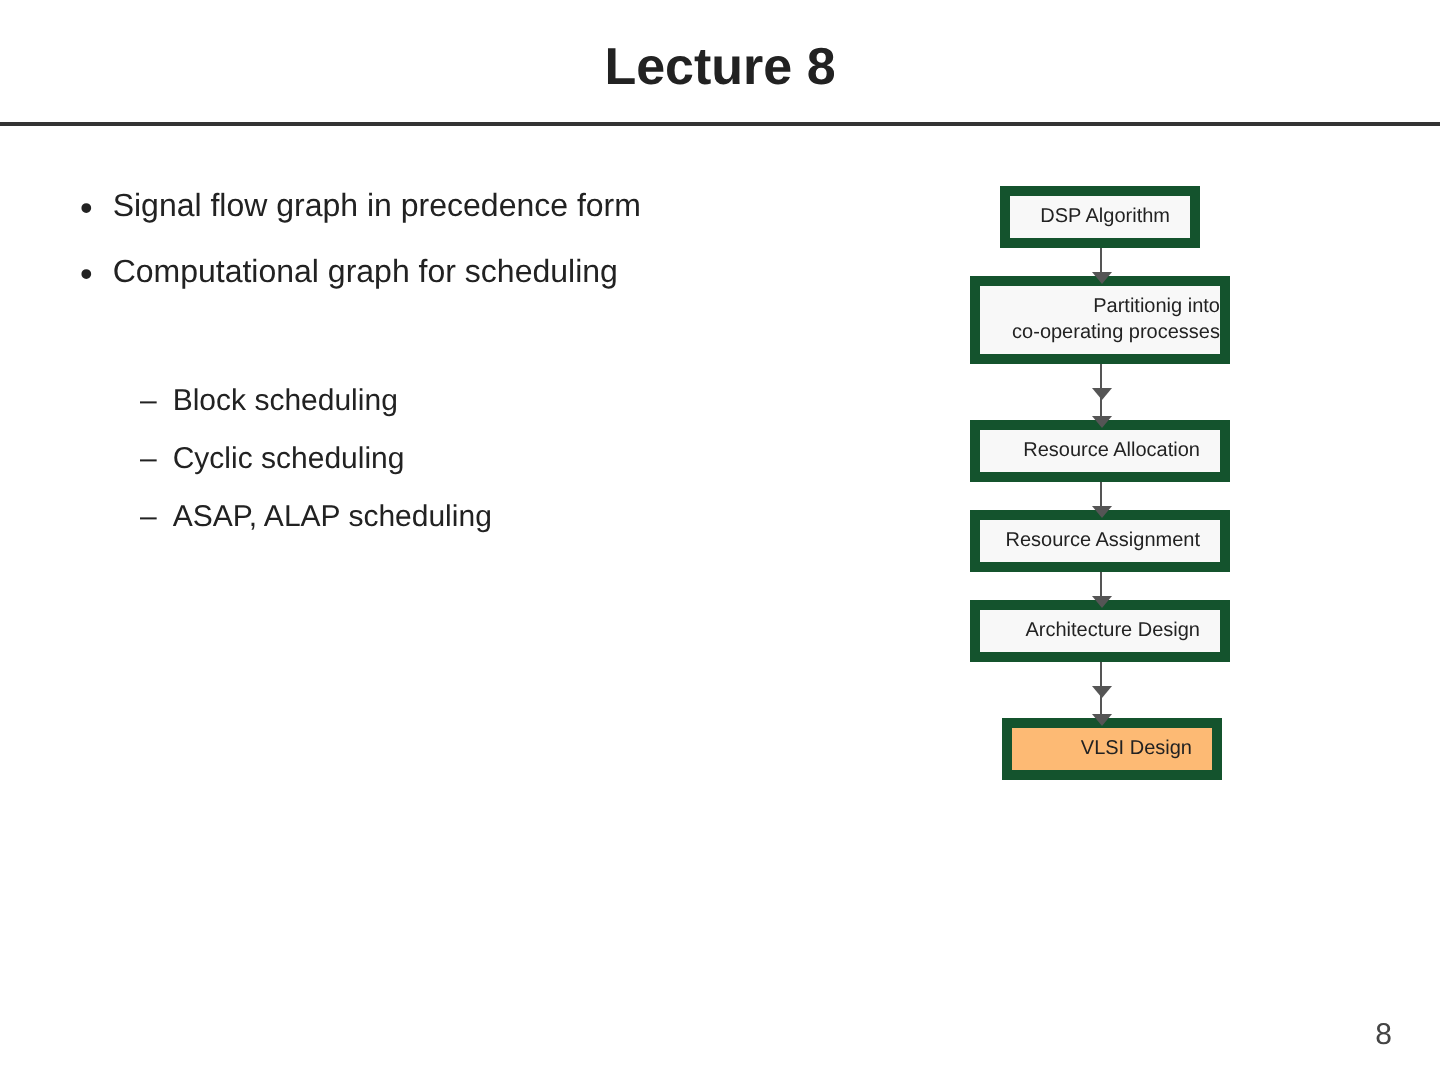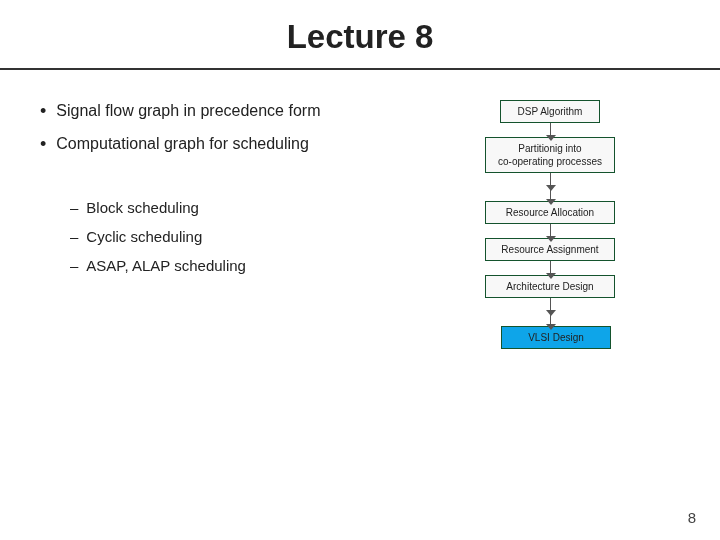--- a/index.html
+++ b/index.html
@@ -22,21 +22,21 @@
     }
 
     .title-bar {
       text-align: center;
       padding: 18px 40px 12px;
       border-bottom: 2px solid #333;
       margin-bottom: 20px;
     }
 
     .title-text {
-      font-size: 33px;
+      font-size: 26px;
       font-weight: bold;
       color: #222;
     }
 
     .content-area {
       display: flex;
       flex-direction: row;
       padding: 10px 40px 10px 40px;
       gap: 20px;
     }
@@ -99,25 +99,25 @@
     
     .diagram {
       display: flex;
       flex-direction: column;
       align-items: center;
       gap: 0;
       padding-top: 0;
     }
 
     .diagram-box {
-      border: 1px solid #14532d;
+      border: 5px solid #14532d;
       background: #f8f8f8;
       font-size: 10px;
       color: #222;
-      text-align: center;
+      text-align: right;
       padding: 5px 10px;
       white-space: nowrap;
     }
 
     .diagram-box.wide {
       min-width: 130px;
     }
 
     .diagram-box.narrow {
       min-width: 110px;
@@ -210,21 +210,21 @@
         <div class="arrow-down"></div>
         <div class="diagram-box wide">
           <span>Resource Assignment</span>
         </div>
         <div class="arrow-down"></div>
         <div class="diagram-box wide">
           <span>Architecture Design</span>
         </div>
         <div class="arrow-down"></div>
         <div class="arrow-down"></div>
-        <div class="diagram-box narrow" style="background:#0ea5e9;margin-left:12px;">
+        <div class="diagram-box narrow" style="background:#fdba74;margin-left:12px;">
           <span>VLSI Design</span>
         </div>
 
       </div>
     </div>
 
   </div>
 
   <div class="page-number">8</div>
 

